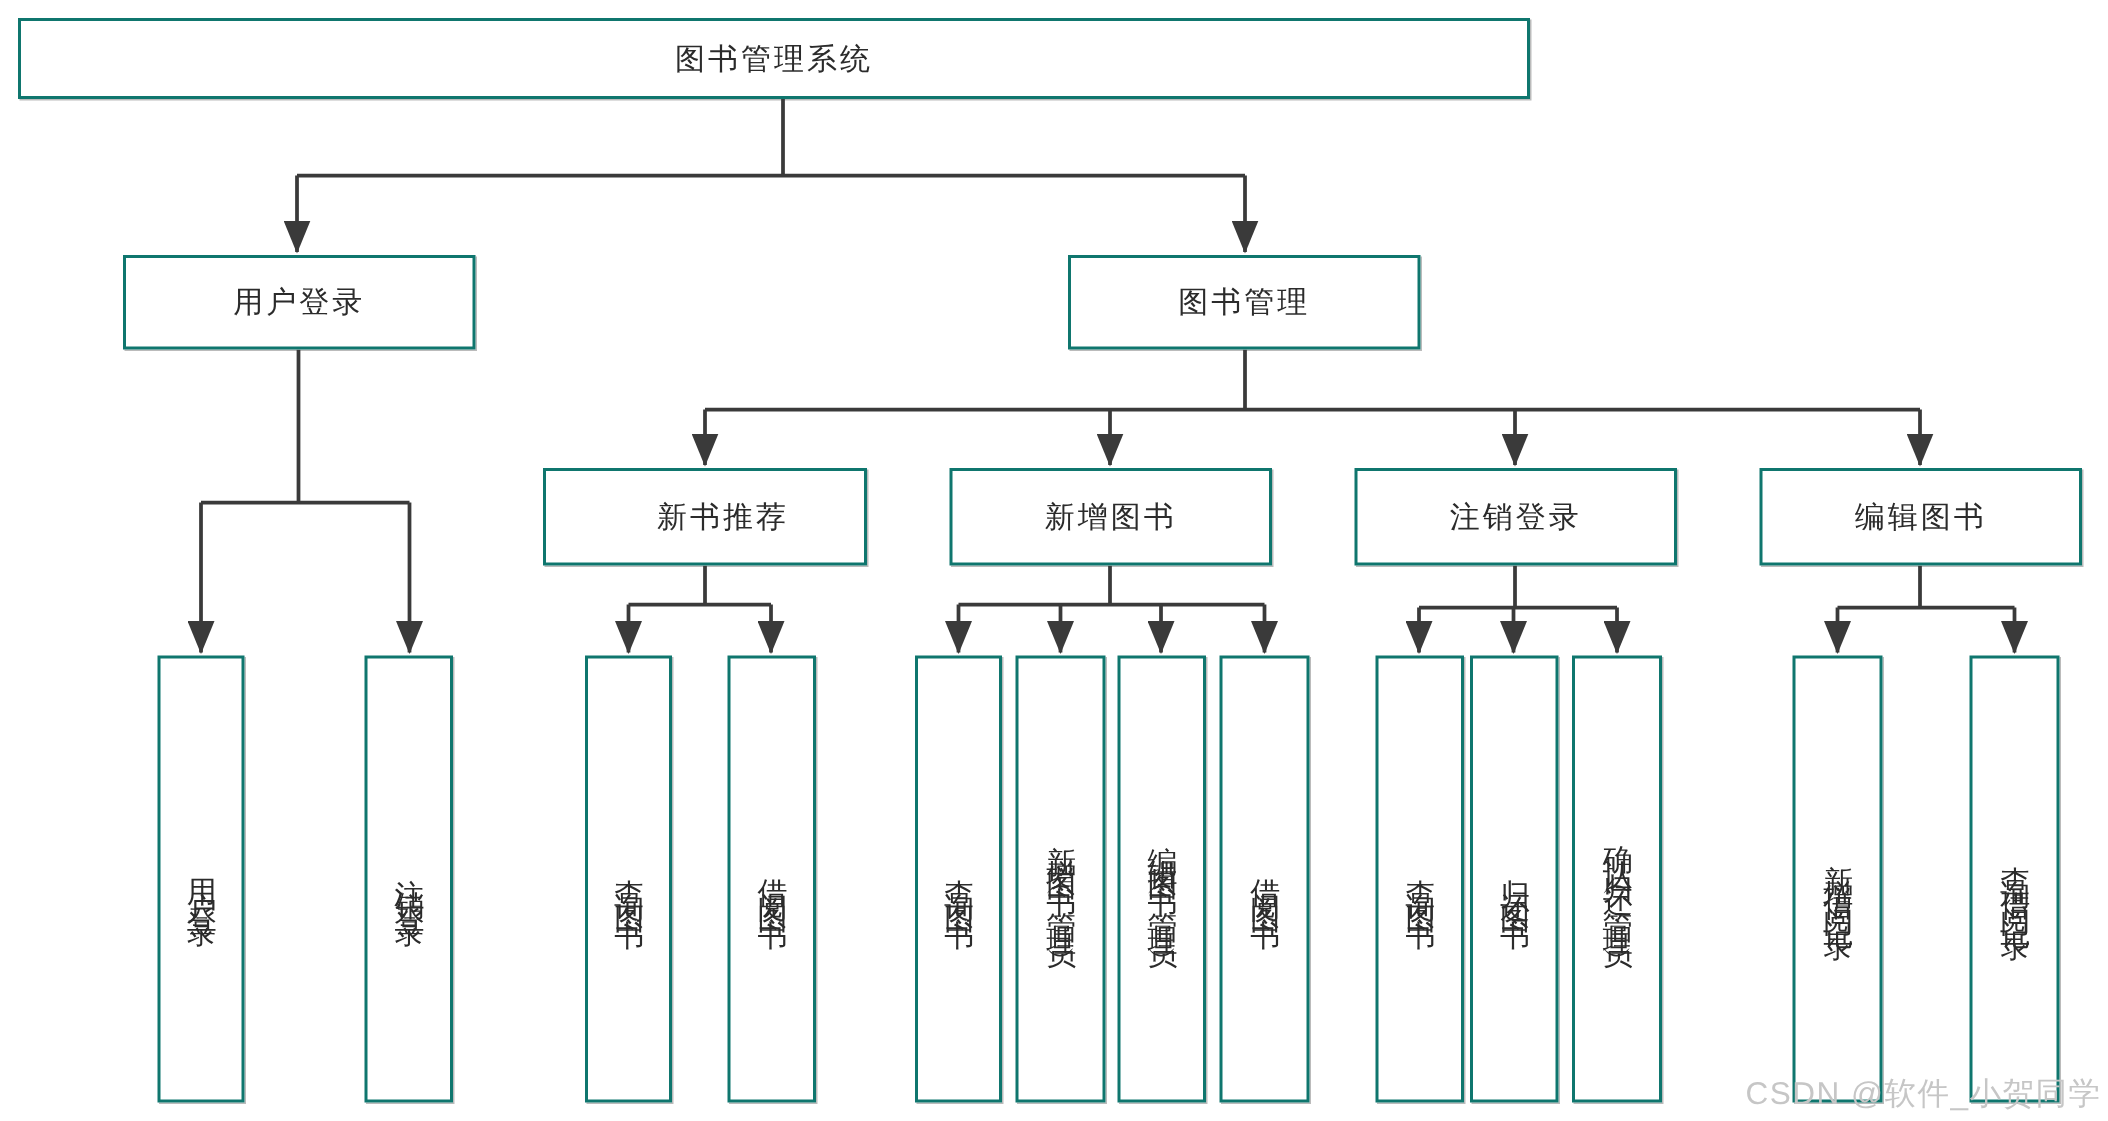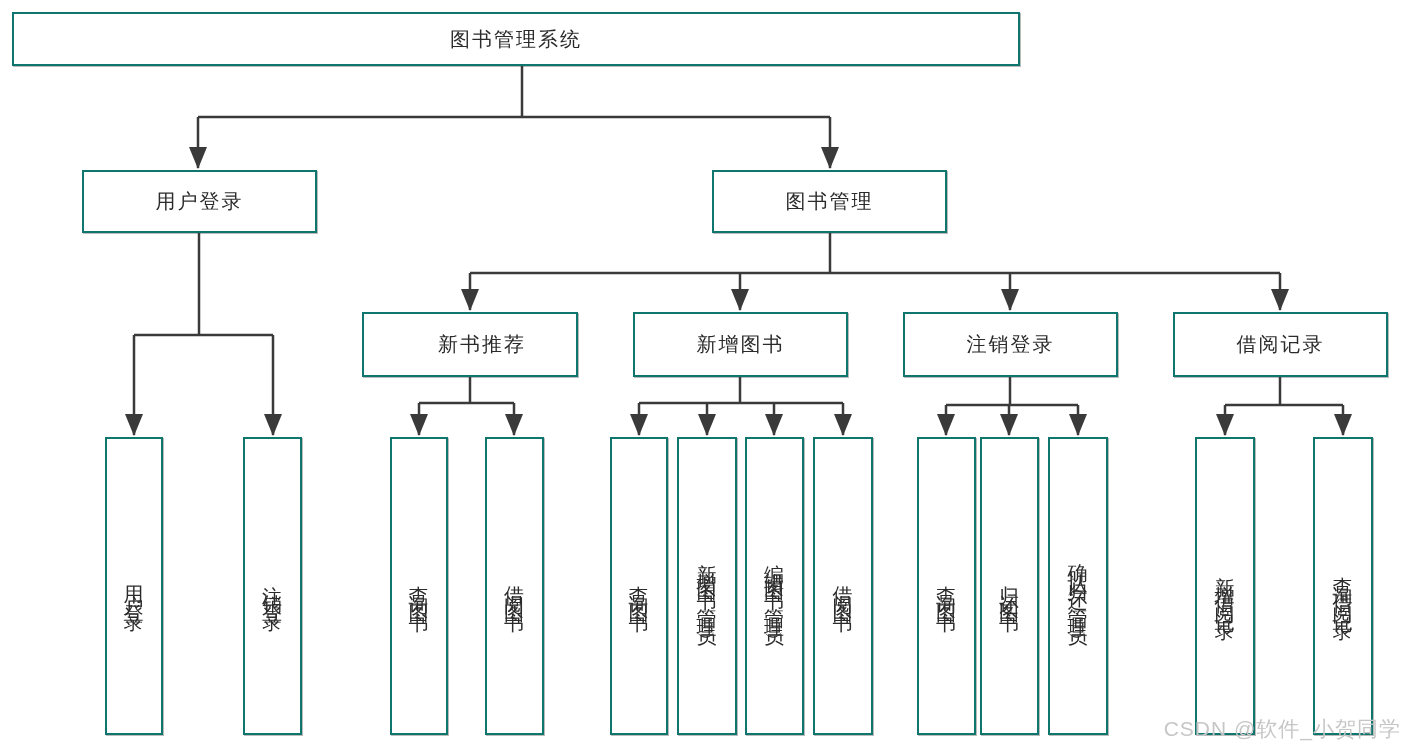--- a/index.html
+++ b/index.html
@@ -124,21 +124,21 @@
   </svg>
 
   <div class="node" style="left:12px; top:12px; width:1008px; height:54px;">图书管理系统</div>
 
   <div class="node" style="left:82px; top:170px; width:235px; height:63px;">用户登录</div>
   <div class="node" style="left:712px; top:170px; width:235px; height:63px;">图书管理</div>
 
   <div class="node" style="left:362px; top:312px; width:216px; height:65px;padding-left:24px;">新书推荐</div>
   <div class="node" style="left:633px; top:312px; width:215px; height:65px;">新增图书</div>
   <div class="node" style="left:903px; top:312px; width:215px; height:65px;">注销登录</div>
-  <div class="node" style="left:1173px; top:312px; width:215px; height:65px;">借阅记录</div>
+  <div class="node" style="left:1173px; top:312px; width:215px; height:65px;">编辑图书</div>
 
   <div class="node leaf" style="left:105px; top:437px; width:58px; height:298px;">用户登录</div>
   <div class="node leaf" style="left:243px; top:437px; width:59px; height:298px;">注销登录</div>
 
   <div class="node leaf" style="left:390px; top:437px; width:58px; height:298px;">查询图书</div>
   <div class="node leaf" style="left:485px; top:437px; width:59px; height:298px;">借阅图书</div>
 
   <div class="node leaf" style="left:610px; top:437px; width:58px; height:298px;">查询图书</div>
   <div class="node leaf" style="left:677px; top:437px; width:60px; height:298px;">新增图书（管理员）</div>
   <div class="node leaf" style="left:745px; top:437px; width:59px; height:298px;">编辑图书（管理员）</div>

